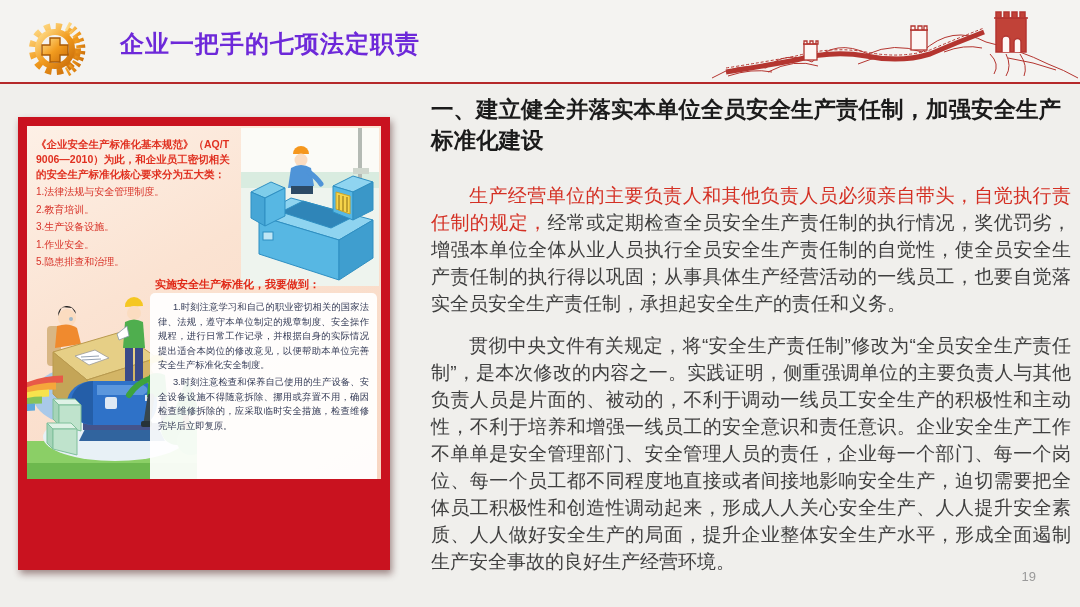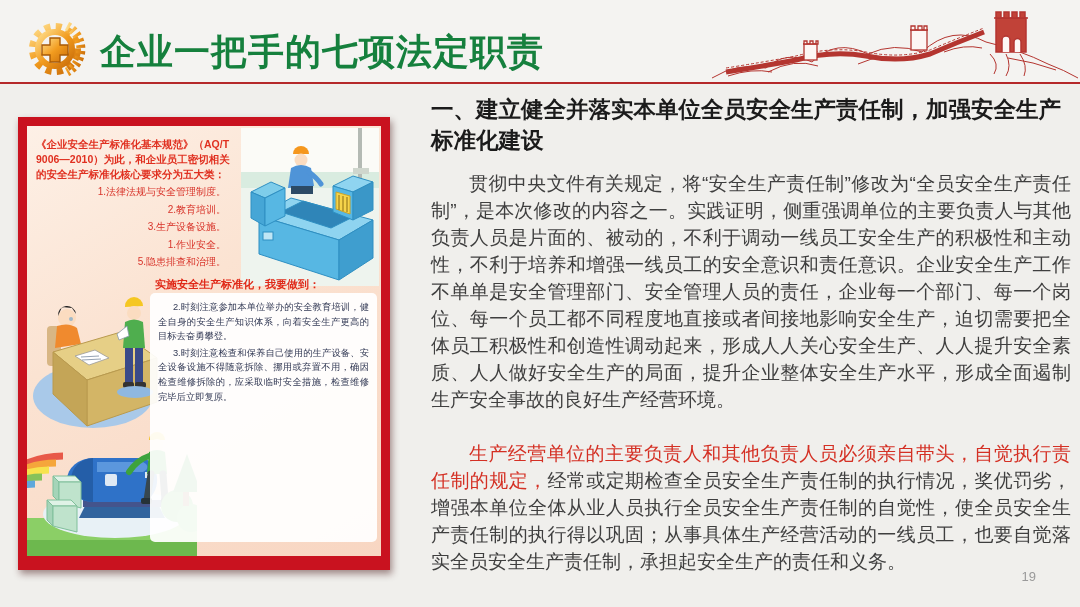--- a/index.html
+++ b/index.html
@@ -6,41 +6,41 @@
   body{
     width:1080px;height:607px;position:relative;overflow:hidden;
     background:#f0efec;
     font-family:"Liberation Sans","DejaVu Sans",sans-serif;
   }
   
   .header{position:absolute;left:0;top:0;width:1080px;height:83px;background:#f4f3f1;}
   .header-rule{position:absolute;left:0;top:82px;width:1080px;height:2px;background:#b5282a;}
   .emblem{position:absolute;left:27px;top:20px;width:64px;height:58px;}
   .slide-title{
-    position:absolute;left:100px;top:28px;
-    font-size:36px;font-weight:bold;color:#15803d;letter-spacing:1px;white-space:nowrap;
+    position:absolute;left:120px;top:28px;
+    font-size:24px;font-weight:bold;color:#6d28d9;letter-spacing:1px;white-space:nowrap;
   }
   .greatwall{position:absolute;right:0px;top:8px;width:372px;height:74px;}
   
   .poster{
     position:absolute;left:18px;top:117px;width:372px;height:453px;
     background:#c9121f;box-sizing:border-box;padding:9px;
     box-shadow:2px 4px 7px rgba(60,10,10,.45);
   }
   .poster-inner{
-    position:relative;width:354px;height:430px;overflow:hidden;
+    position:relative;width:354px;height:353px;overflow:hidden;
     background:linear-gradient(150deg,#fdf0e6 0%,#fbe3d2 40%,#f8d6c2 100%);
   }
   .poster-intro{
     position:absolute;left:9px;top:11px;width:202px;
     font-size:10.5px;font-weight:bold;color:#e03020;line-height:1.45;
   }
   .poster-cats{
     position:absolute;left:9px;top:60px;width:190px;margin:0;padding:0;list-style:none;
-    font-size:10px;color:#d8342a;text-align:right;
+    font-size:10px;color:#d8342a;
   }
   .poster-cats li{margin:0 0 6.5px 0;line-height:1.1;}
   .illus-machine{position:absolute;right:2px;top:2px;width:138px;height:158px;}
   .illus-desk{position:absolute;left:2px;top:148px;width:132px;height:175px;z-index:1;}
   .illus-bottom{position:absolute;left:0px;bottom:0px;width:170px;height:142px;z-index:1;}
   .poster-banner{
     position:absolute;left:128px;top:151px;width:224px;
     font-size:11px;font-weight:bold;color:#e02918;z-index:3;
   }
   .poster-panel{
@@ -186,21 +186,21 @@
       <polygon points="88,60 98,52 100,62 90,66" fill="#ffffff" stroke="#8899aa" stroke-width="0.8"></polygon>
       <rect x="96" y="74" width="8" height="36" fill="#3a4a88"></rect>
       <rect x="106" y="74" width="8" height="36" fill="#3a4a88"></rect>
       <rect x="94" y="108" width="11" height="6" rx="2" fill="#333333"></rect>
       <rect x="106" y="108" width="11" height="6" rx="2" fill="#333333"></rect>
       <ellipse cx="106" cy="118" rx="18" ry="6" fill="#8fb8e0"></ellipse>
     </svg>
 
     <div class="poster-banner">实施安全生产标准化，我要做到：</div>
     <div class="poster-panel">
-      <p>2.时刻注意参加本单位举办的安全教育培训，健全自身的安全生产知识体系，向着安全生产更高的目标去奋勇攀登。</p>
+      <p>1.时刻注意学习和自己的职业密切相关的国家法律、法规，遵守本单位制定的规章制度、安全操作规程，进行日常工作记录，并根据自身的实际情况提出适合本岗位的修改意见，以便帮助本单位完善安全生产标准化安全制度。</p>
       <p>3.时刻注意检查和保养自己使用的生产设备、安全设备设施不得随意拆除、挪用或弃置不用，确因检查维修拆除的，应采取临时安全措施，检查维修完毕后立即复原。</p>
     </div>
 
     <svg class="illus-bottom" viewBox="0 0 170 142">
       <rect x="0" y="104" width="170" height="38" fill="#8bcf66"></rect>
       <rect x="0" y="126" width="170" height="16" fill="#6db84e"></rect>
 
       <g fill="none">
         <path d="M-60 138 A96 96 0 0 1 36 42" stroke="#e85948" stroke-width="7"></path>
         <path d="M-60 138 A89 89 0 0 1 29 49" stroke="#f5a63b" stroke-width="7"></path>
@@ -243,17 +243,17 @@
       <circle cx="164" cy="104" r="14" fill="#66c15a"></circle>
       <polygon points="160,40 174,78 146,78" fill="#3f9e3f"></polygon>
       <rect x="156" y="78" width="6" height="14" fill="#8a5a2a"></rect>
     </svg>
 
   </div>
 </div>
 
 <div class="content">
   <h2 class="content-heading">一、建立健全并落实本单位全员安全生产责任制，加强安全生产标准化建设</h2>
+  <p class="para para-2"><span class="red-lead">生产经营单位的主要负责人和其他负责人员必须亲自带头，自觉执行责任制的规定，</span><span>经常或定期检查全员安全生产责任制的执行情况，奖优罚劣，增强本单位全体从业人员执行全员安全生产责任制的自觉性，使全员安全生产责任制的执行得以巩固；从事具体生产经营活动的一线员工，也要自觉落实全员安全生产责任制，承担起安全生产的责任和义务。</span></p>
   <p class="para para-1">贯彻中央文件有关规定，将“安全生产责任制”修改为“全员安全生产责任制”，是本次修改的内容之一。实践证明，侧重强调单位的主要负责人与其他负责人员是片面的、被动的，不利于调动一线员工安全生产的积极性和主动性，不利于培养和增强一线员工的安全意识和责任意识。企业安全生产工作不单单是安全管理部门、安全管理人员的责任，企业每一个部门、每一个岗位、每一个员工都不同程度地直接或者间接地影响安全生产，迫切需要把全体员工积极性和创造性调动起来，形成人人关心安全生产、人人提升安全素质、人人做好安全生产的局面，提升企业整体安全生产水平，形成全面遏制生产安全事故的良好生产经营环境。</p>
-  <p class="para para-2"><span class="red-lead">生产经营单位的主要负责人和其他负责人员必须亲自带头，自觉执行责任制的规定，</span><span>经常或定期检查全员安全生产责任制的执行情况，奖优罚劣，增强本单位全体从业人员执行全员安全生产责任制的自觉性，使全员安全生产责任制的执行得以巩固；从事具体生产经营活动的一线员工，也要自觉落实全员安全生产责任制，承担起安全生产的责任和义务。</span></p>
 </div>
 
 <div class="page-number">19</div>
 
 </body></html>

